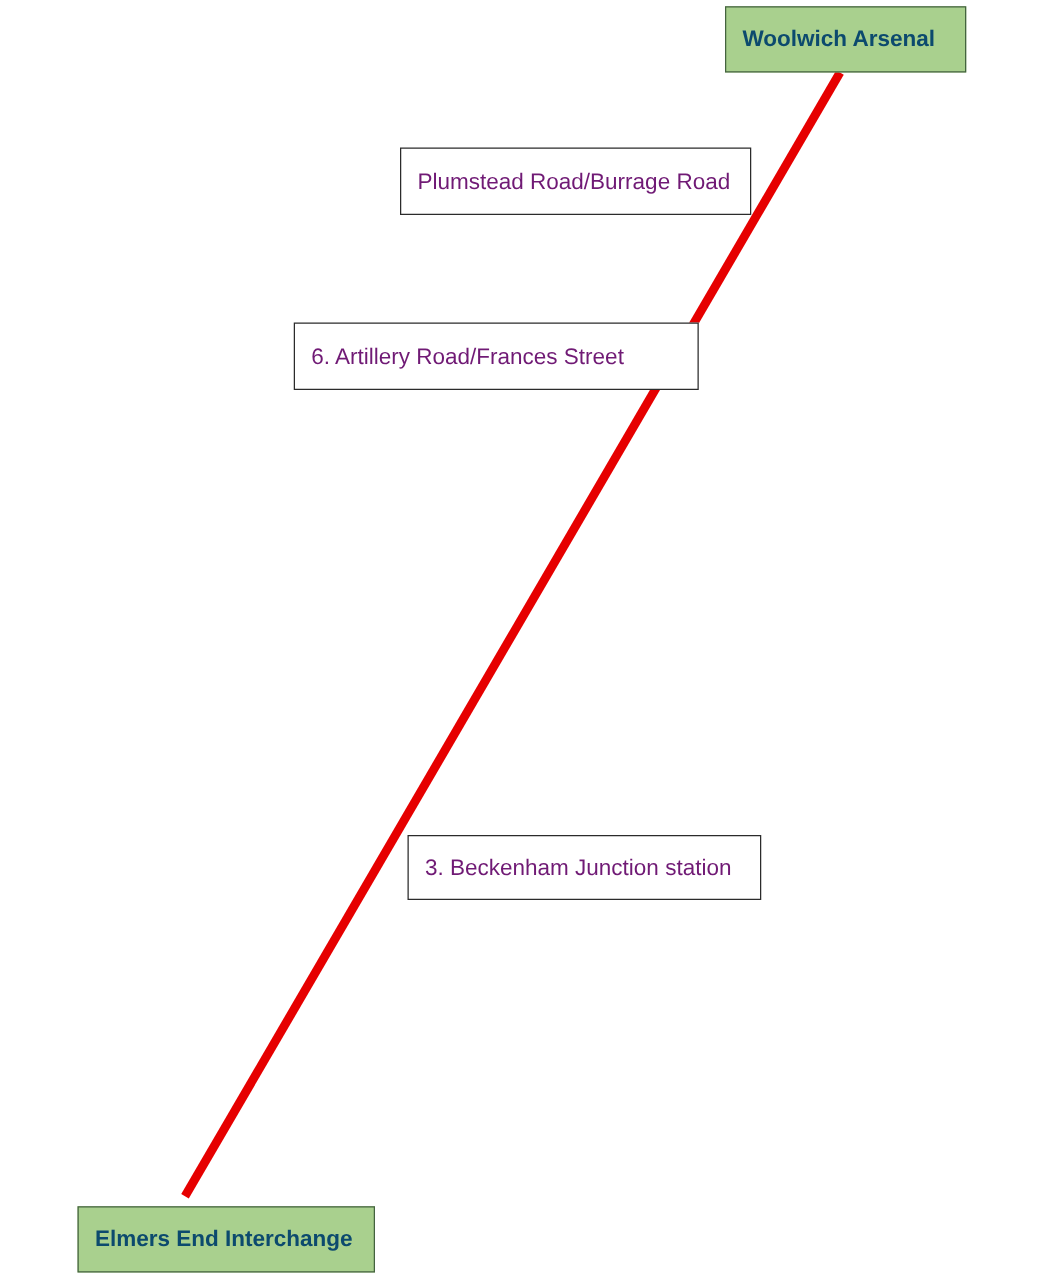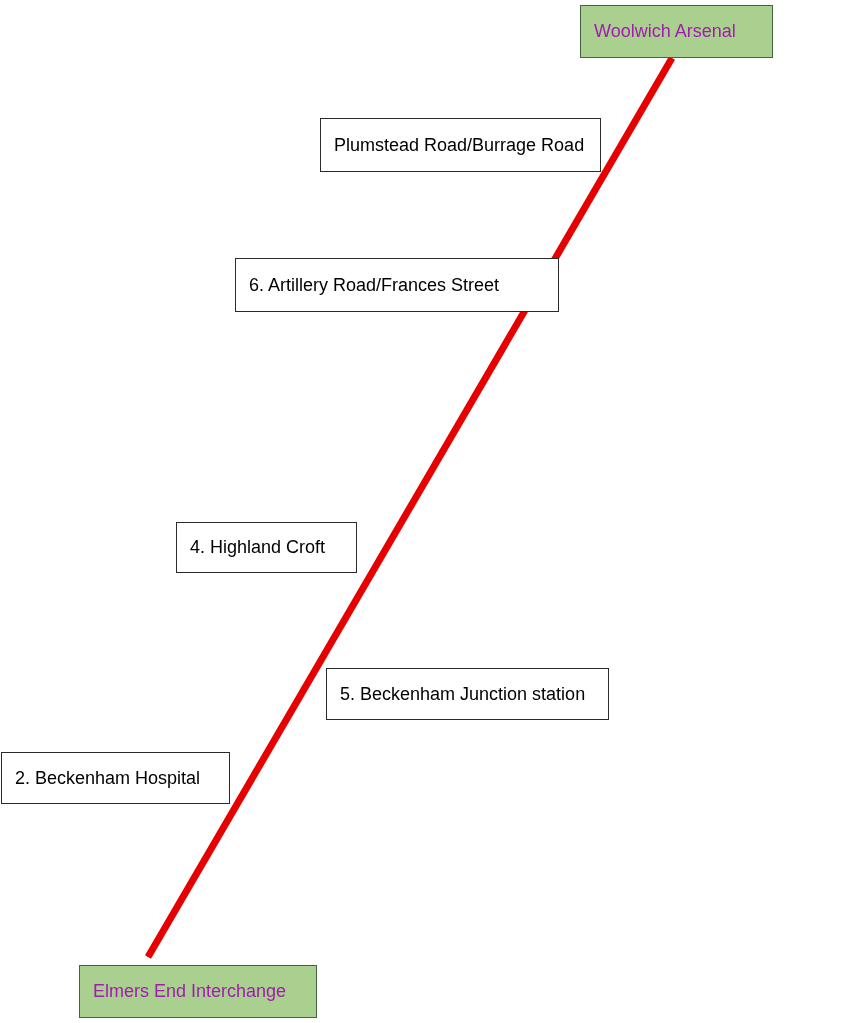--- a/index.html
+++ b/index.html
@@ -29,65 +29,59 @@
     display: flex;
     align-items: center;
     background: #ffffff;
     border: 1.4px solid #2b2b2b;
     z-index: 3;
   }
   .node .node-label {
     display: block;
     font-size: 18px;
     line-height: 1.15;
-    color: #000000;
+    color: #701a75;
     white-space: nowrap;
     padding-left: 13px;
   }
   .node.terminus {
     background: #a9d08e;
     border: 1.6px solid #44633f;
   }
   .node.terminus .node-label {
-    font-weight: normal;
-    color: #a21caf;
+    font-weight: bold;
+    color: #0c4a6e;
   }
 </style>
 </head>
 <body>
 
 <div id="canvas">
 
   <svg id="route-line" viewBox="0 0 847 1023" xmlns="http://www.w3.org/2000/svg">
     <line id="route-path" x1="672" y1="58" x2="148" y2="957" stroke="#e60000" stroke-width="7" stroke-linecap="butt"></line>
   </svg>
 
   <div class="node terminus" style="left: 580px; top: 5px; width: 193px; height: 53px; background: rgb(169, 208, 142); border-color: rgb(68, 99, 63);">
     <span class="node-label">Woolwich Arsenal</span>
   </div>
 
-  <div class="node terminus" style="left: 79px; top: 965px; width: 238px; height: 53px; background: rgb(169, 208, 142); border-color: rgb(68, 99, 63);">
+  <div class="node terminus" style="left: 62px; top: 965px; width: 238px; height: 53px; background: rgb(169, 208, 142); border-color: rgb(68, 99, 63);">
     <span class="node-label">Elmers End Interchange</span>
   </div>
 
   <div class="node" style="left: 320px; top: 118px; width: 281px; height: 54px;">
     <span class="node-label">Plumstead Road/Burrage Road</span>
   </div>
 
   <div class="node" style="left: 235px; top: 258px; width: 324px; height: 54px;">
     <span class="node-label">6. Artillery Road/Frances Street</span>
   </div>
 
 
-  <div class="node" style="left: 176px; top: 522px; width: 181px; height: 51px;">
-    <span class="node-label">4. Highland Croft</span>
+
+  <div class="node" style="left: 326px; top: 668px; width: 283px; height: 52px;">
+    <span class="node-label">3. Beckenham Junction station</span>
   </div>
 
-  <div class="node" style="left: 326px; top: 668px; width: 283px; height: 52px;">
-    <span class="node-label">5. Beckenham Junction station</span>
-  </div>
-
-  <div class="node" style="left: 1px; top: 752px; width: 229px; height: 52px;">
-    <span class="node-label">2. Beckenham Hospital</span>
-  </div>
 
 
 </div>
 
 </body></html>

